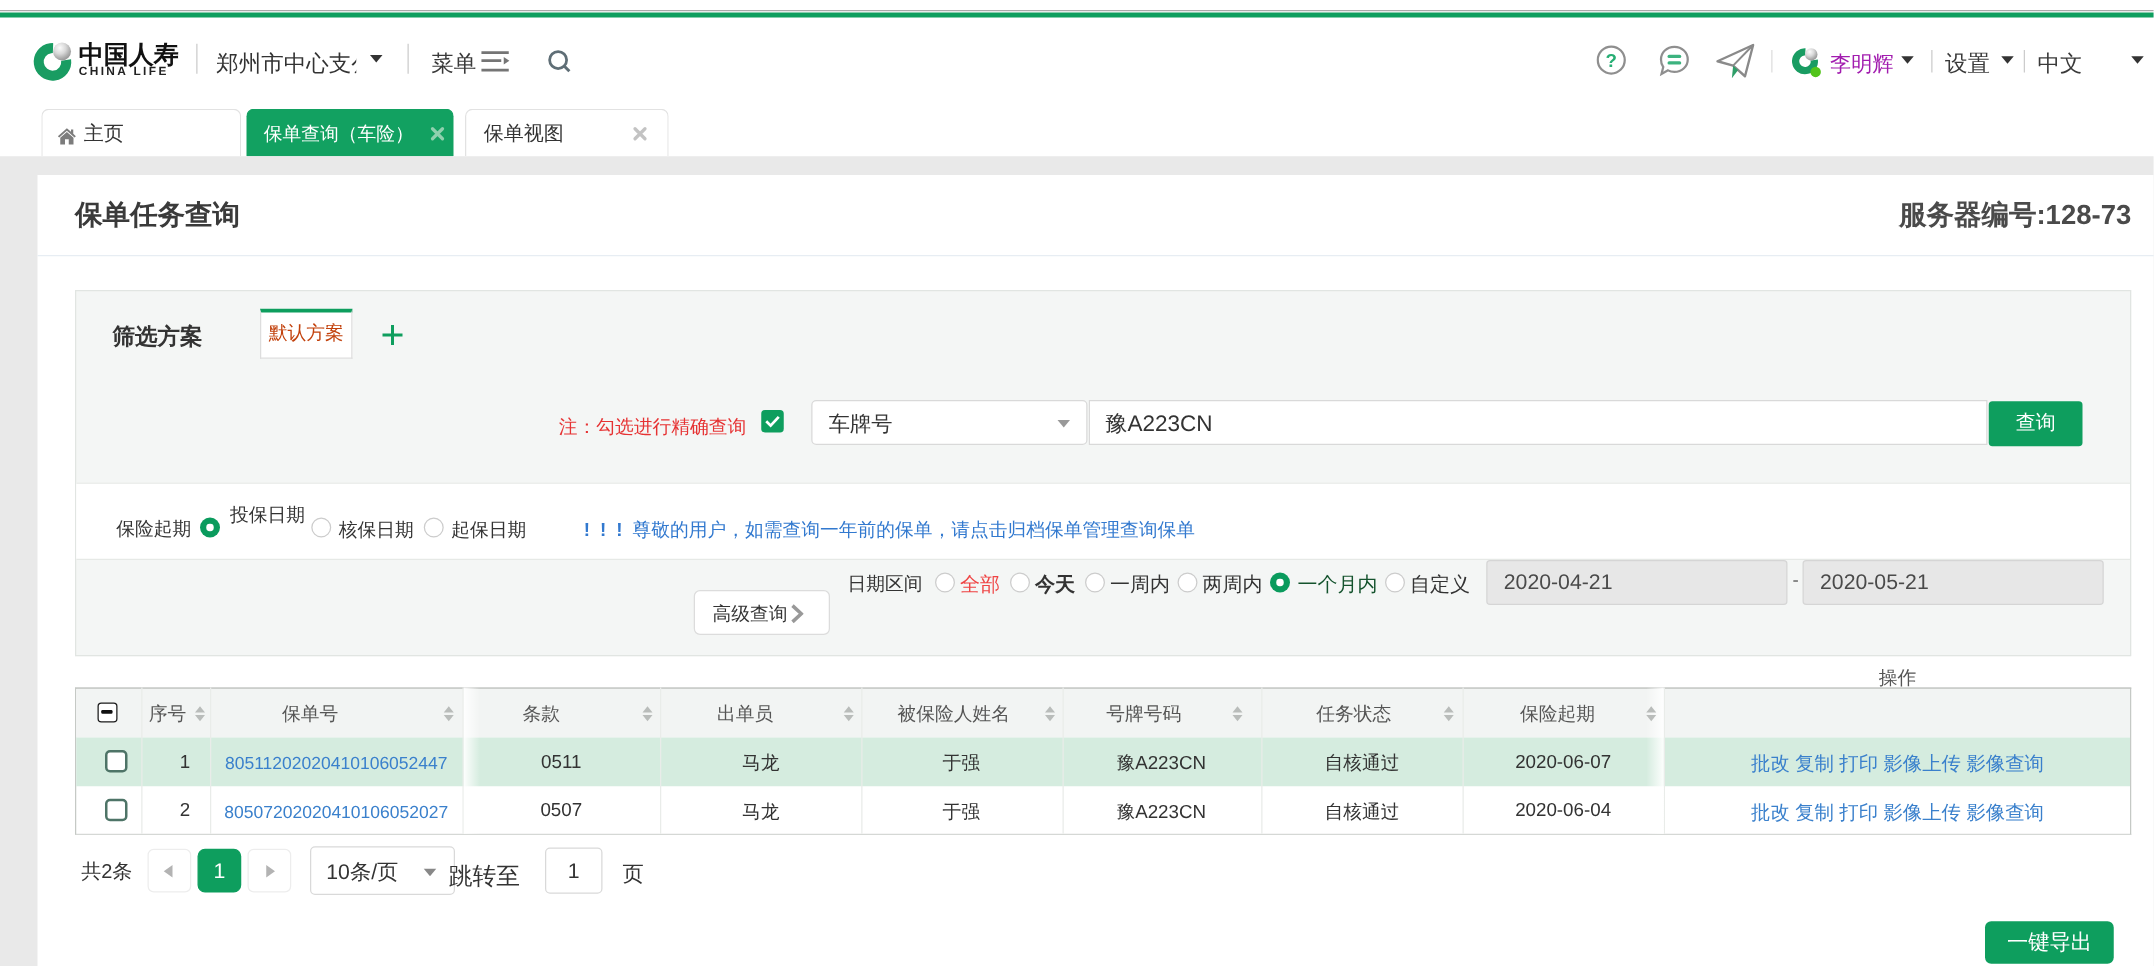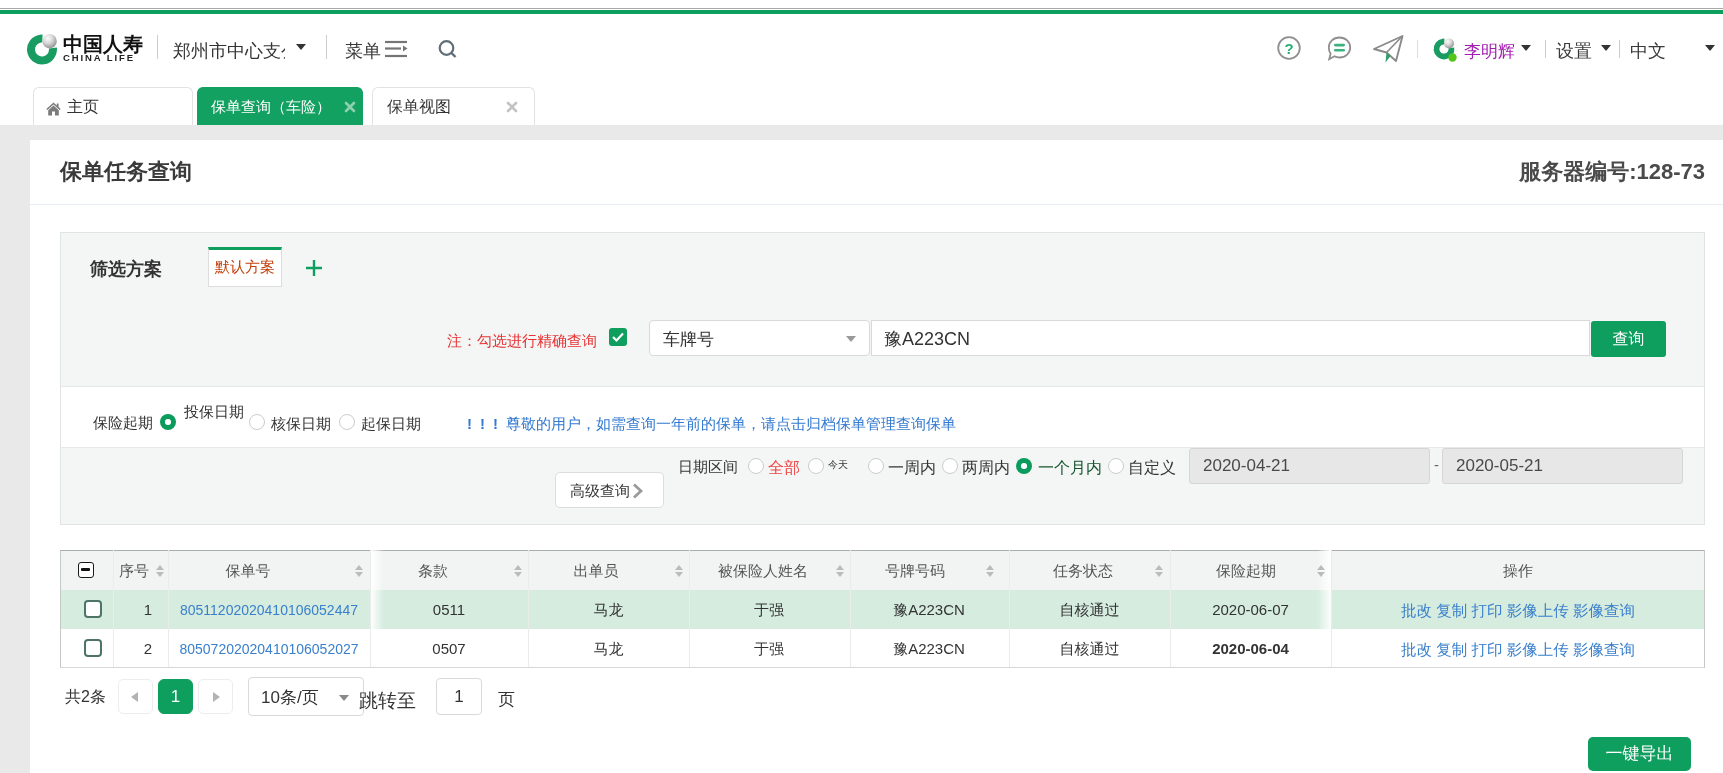--- a/index.html
+++ b/index.html
@@ -169,21 +169,21 @@
 <div class="abs" style="left:555px; top:472px; width:109px; height:36px; background:#fff; border:1px solid #dcdcdc; border-radius:5px;">
     <span class="abs" style="left:14px; top:9px; font-size:15px; color:#333;">高级查询</span>
     <svg class="abs" style="left:76px; top:10px;" width="11" height="16" viewBox="0 0 11 16">
       <path d="M2 1.5 L9 8 L2 14.5" fill="none" stroke="#999" stroke-width="2.8"></path>
     </svg>
   </div>
 <div class="abs" style="left:678px; top:458px; font-size:15px; color:#333;">日期区间</div>
 <div class="radio-off" style="left:748px; top:458px;"></div>
 <div class="abs" style="left:768px; top:458px; font-size:16px; color:#ef4444;font-family:Liberation Serif, serif;">全部</div>
 <div class="radio-off" style="left:808px; top:458px;"></div>
-<div class="abs" style="left:828px; top:458px; font-size:10px; color:#333;">今天</div>
+<div class="abs" style="left:828px; top:458px; font-size:16px; color:#333;font-weight:bold;">今天</div>
 <div class="radio-off" style="left:868px; top:458px;"></div>
 <div class="abs" style="left:888px; top:458px; font-size:16px; color:#333;">一周内</div>
 <div class="radio-off" style="left:942px; top:458px;"></div>
 <div class="abs" style="left:962px; top:458px; font-size:16px; color:#333;">两周内</div>
 <div class="radio-on" style="left:1016px; top:458px;"></div>
 <div class="abs" style="left:1038px; top:458px; font-size:16px; color:#14532d;">一个月内</div>
 <div class="radio-off" style="left:1108px; top:458px;"></div>
 <div class="abs" style="left:1128px; top:458px; font-size:16px; color:#333;">自定义</div>
 <div class="dateinput" style="left:1189px;">2020-04-21</div>
 <div class="abs" style="left:1434px; top:456px; font-size:15px; color:#666;">-</div>
@@ -242,42 +242,42 @@
 <div class="cell" style="left:1010px; top:562px; width:146px; color:#555;">任务状态</div>
 <div class="sortarr" style="left:1155px; top:565px;">
     <div class="up"></div>
     <div class="dn"></div>
   </div>
 <div class="cell" style="left:1172px; top:562px; width:148px; color:#555;">保险起期</div>
 <div class="sortarr" style="left:1317px; top:565px;">
     <div class="up"></div>
     <div class="dn"></div>
   </div>
-<div class="cell" style="left:1331px; top:562px; width:374px; color:#555;">操作</div>
+<div class="cell" style="left:1331px; top:533px; width:374px; color:#555;">操作</div>
 
 <div class="rowchk" style="left:84px; top:600px;"></div>
 <div class="cell" style="left:120px; top:601px; width:56px;">1</div>
 <div class="cell link" style="left:168px; top:602px; width:202px; font-size:14px;">80511202020410106052447</div>
 <div class="cell" style="left:370px; top:601px; width:158px;">0511</div>
 <div class="cell" style="left:528px; top:601px; width:161px;">马龙</div>
 <div class="cell" style="left:689px; top:601px; width:160px;">于强</div>
 <div class="cell" style="left:849px; top:601px; width:160px;">豫A223CN</div>
 <div class="cell" style="left:1009px; top:601px; width:161px;">自核通过</div>
 <div class="cell" style="left:1170px; top:601px; width:161px;">2020-06-07</div>
 <div class="cell link" style="left:1331px; top:601px; width:374px; font-size:15.5px;">批改 复制 打印  影像上传 影像查询</div>
 
 <div class="rowchk" style="left:84px; top:639px;"></div>
 <div class="cell" style="left:120px; top:640px; width:56px;">2</div>
 <div class="cell link" style="left:168px; top:641px; width:202px; font-size:14px;">80507202020410106052027</div>
 <div class="cell" style="left:370px; top:640px; width:158px;">0507</div>
 <div class="cell" style="left:528px; top:640px; width:161px;">马龙</div>
 <div class="cell" style="left:689px; top:640px; width:160px;">于强</div>
 <div class="cell" style="left:849px; top:640px; width:160px;">豫A223CN</div>
 <div class="cell" style="left:1009px; top:640px; width:161px;">自核通过</div>
-<div class="cell" style="left:1170px; top:640px; width:161px;font-weight:bold;">2020-06-04</div>
+<div class="cell" style="left:1170px; top:640px; width:161px;">2020-06-04</div>
 <div class="cell link" style="left:1331px; top:640px; width:374px; font-size:15.5px;">批改 复制 打印  影像上传 影像查询</div>
 
 <div class="abs" style="left:65px; top:687px; font-size:16px; color:#333;">共2条</div>
 <div class="pgbtn" style="left:118px;">
     <div class="abs" style="left:12px; top:11.5px; width:0; height:0; border-top:5.5px solid transparent; border-bottom:5.5px solid transparent; border-right:7px solid #b3b3b3;"></div>
   </div>
 <div class="pgbtn" style="left:158px; background:#0e9e5e; border-color:#0e9e5e; border-radius:6px; color:#fff; text-align:center; font-size:17px; line-height:33px;">1</div>
 <div class="pgbtn" style="left:198px;">
     <div class="abs" style="left:14px; top:11.5px; width:0; height:0; border-top:5.5px solid transparent; border-bottom:5.5px solid transparent; border-left:7px solid #b3b3b3;"></div>
   </div>

